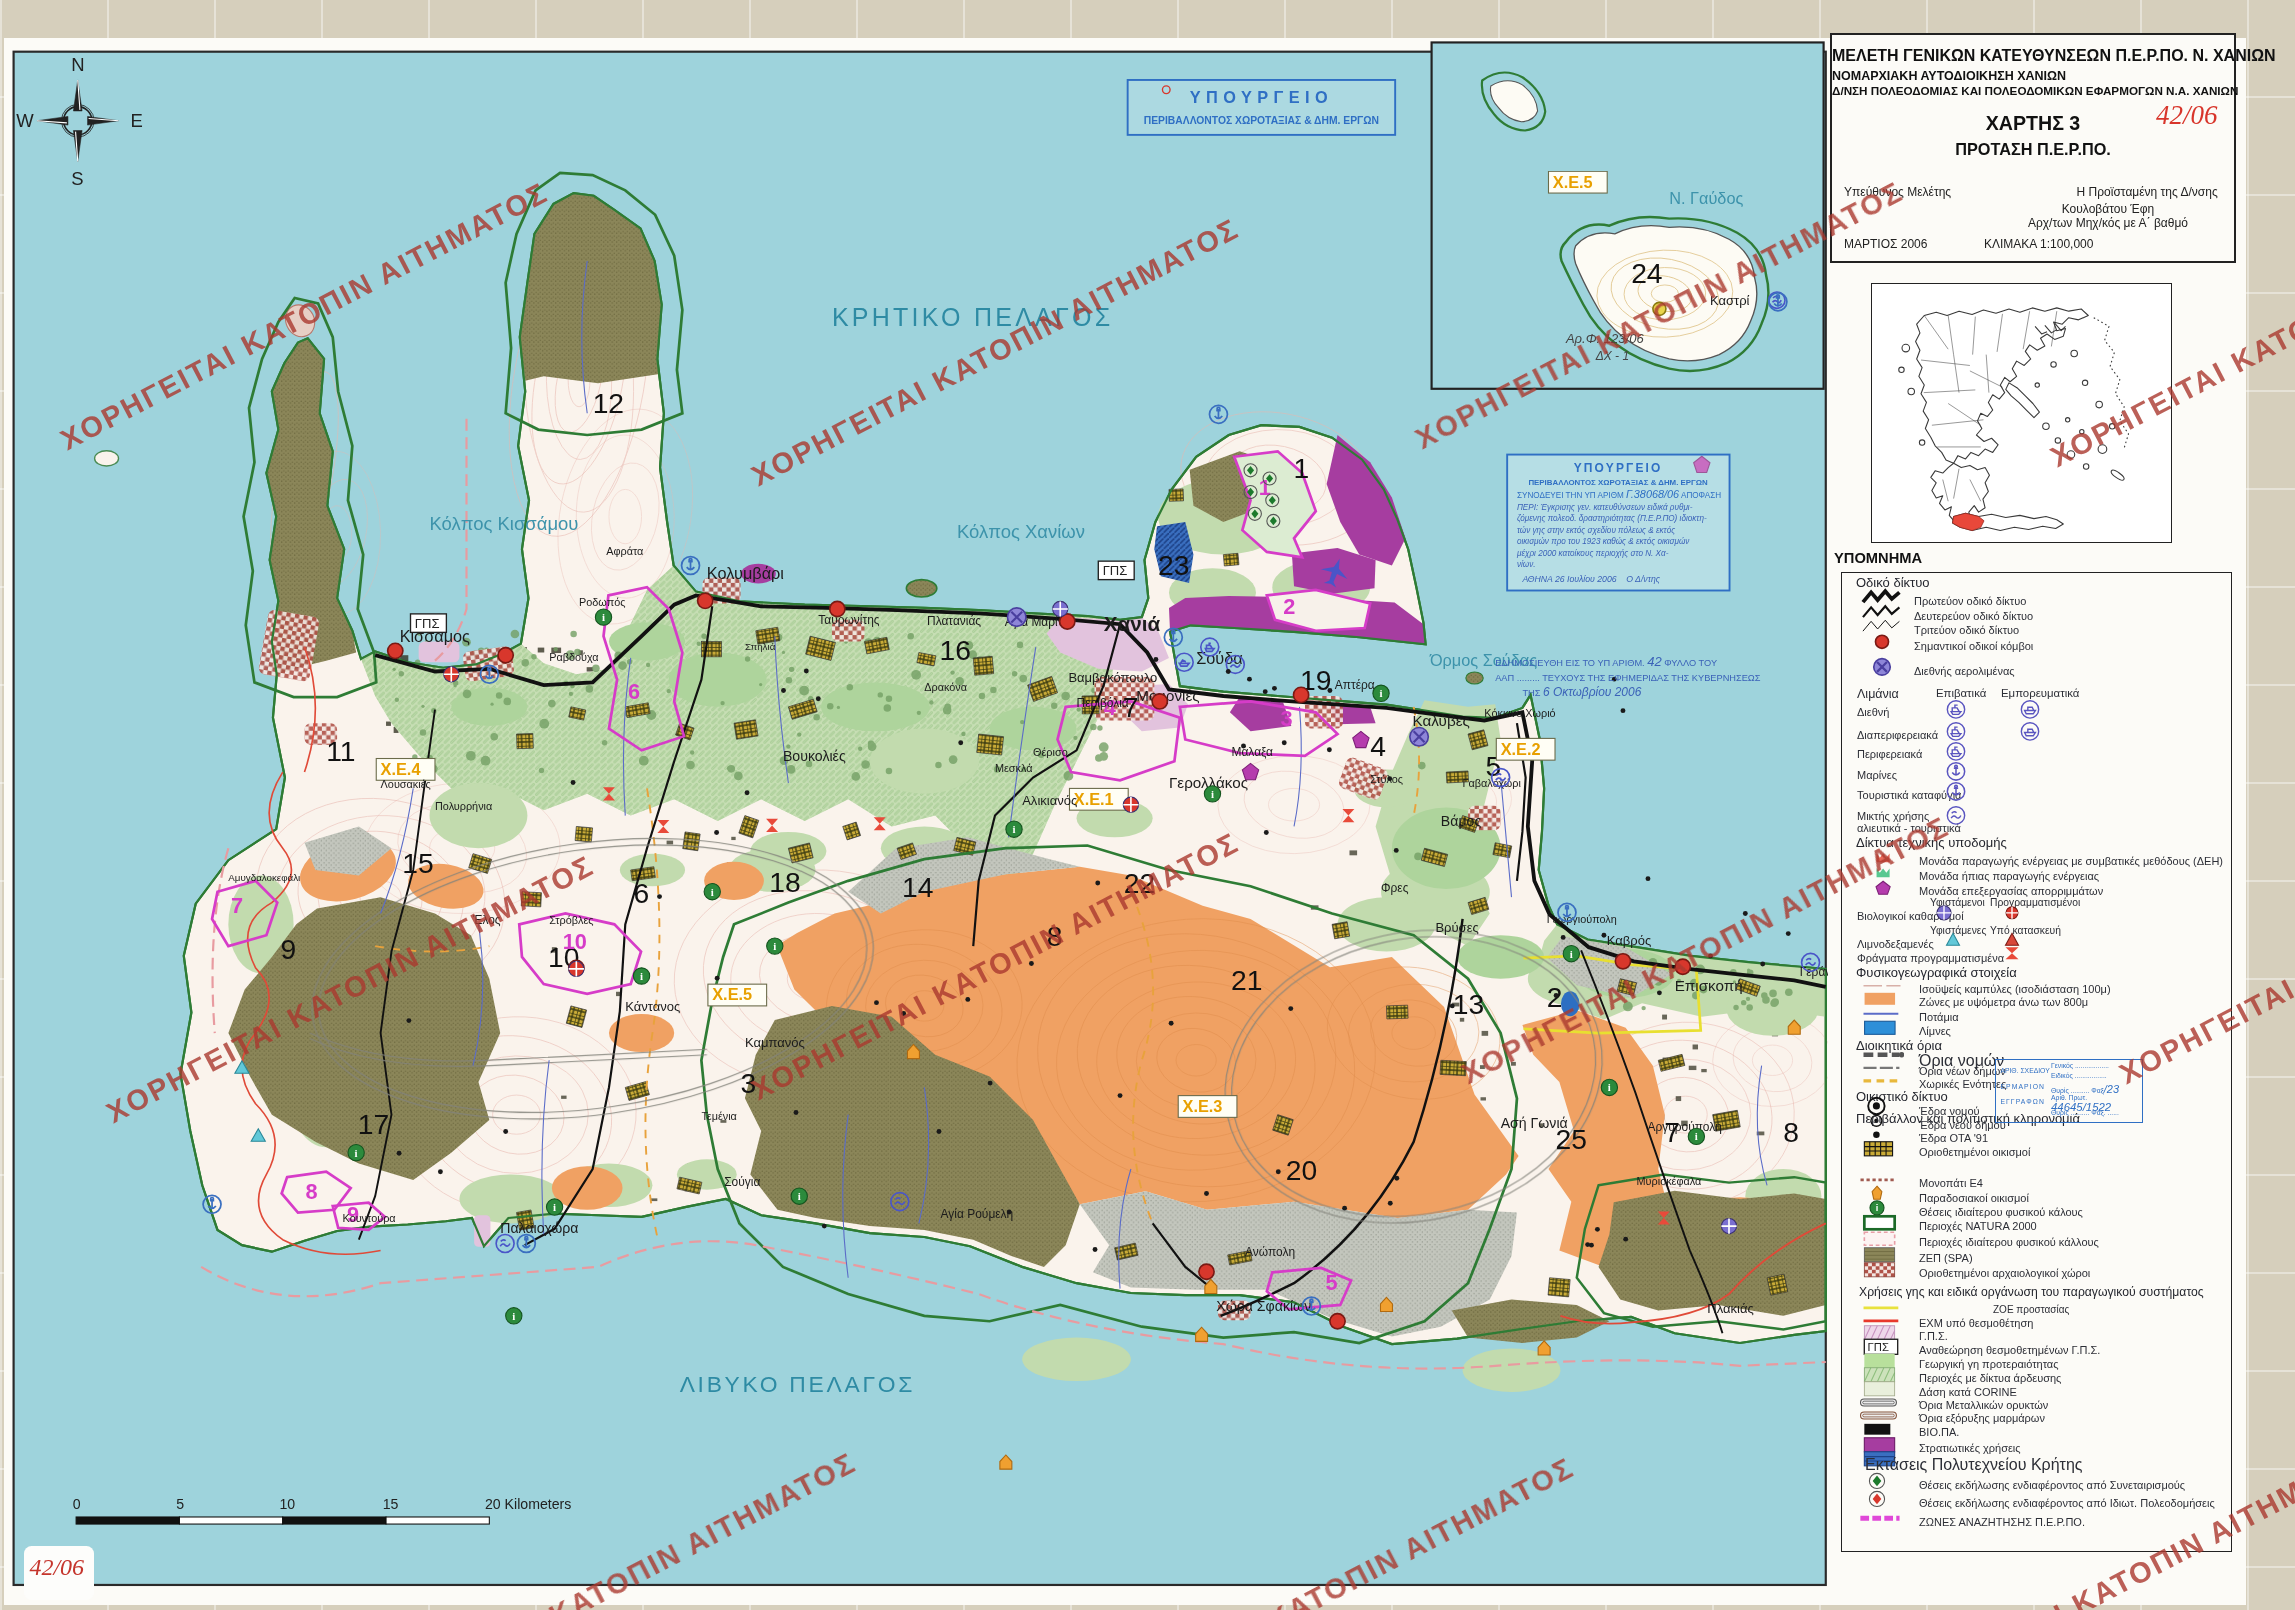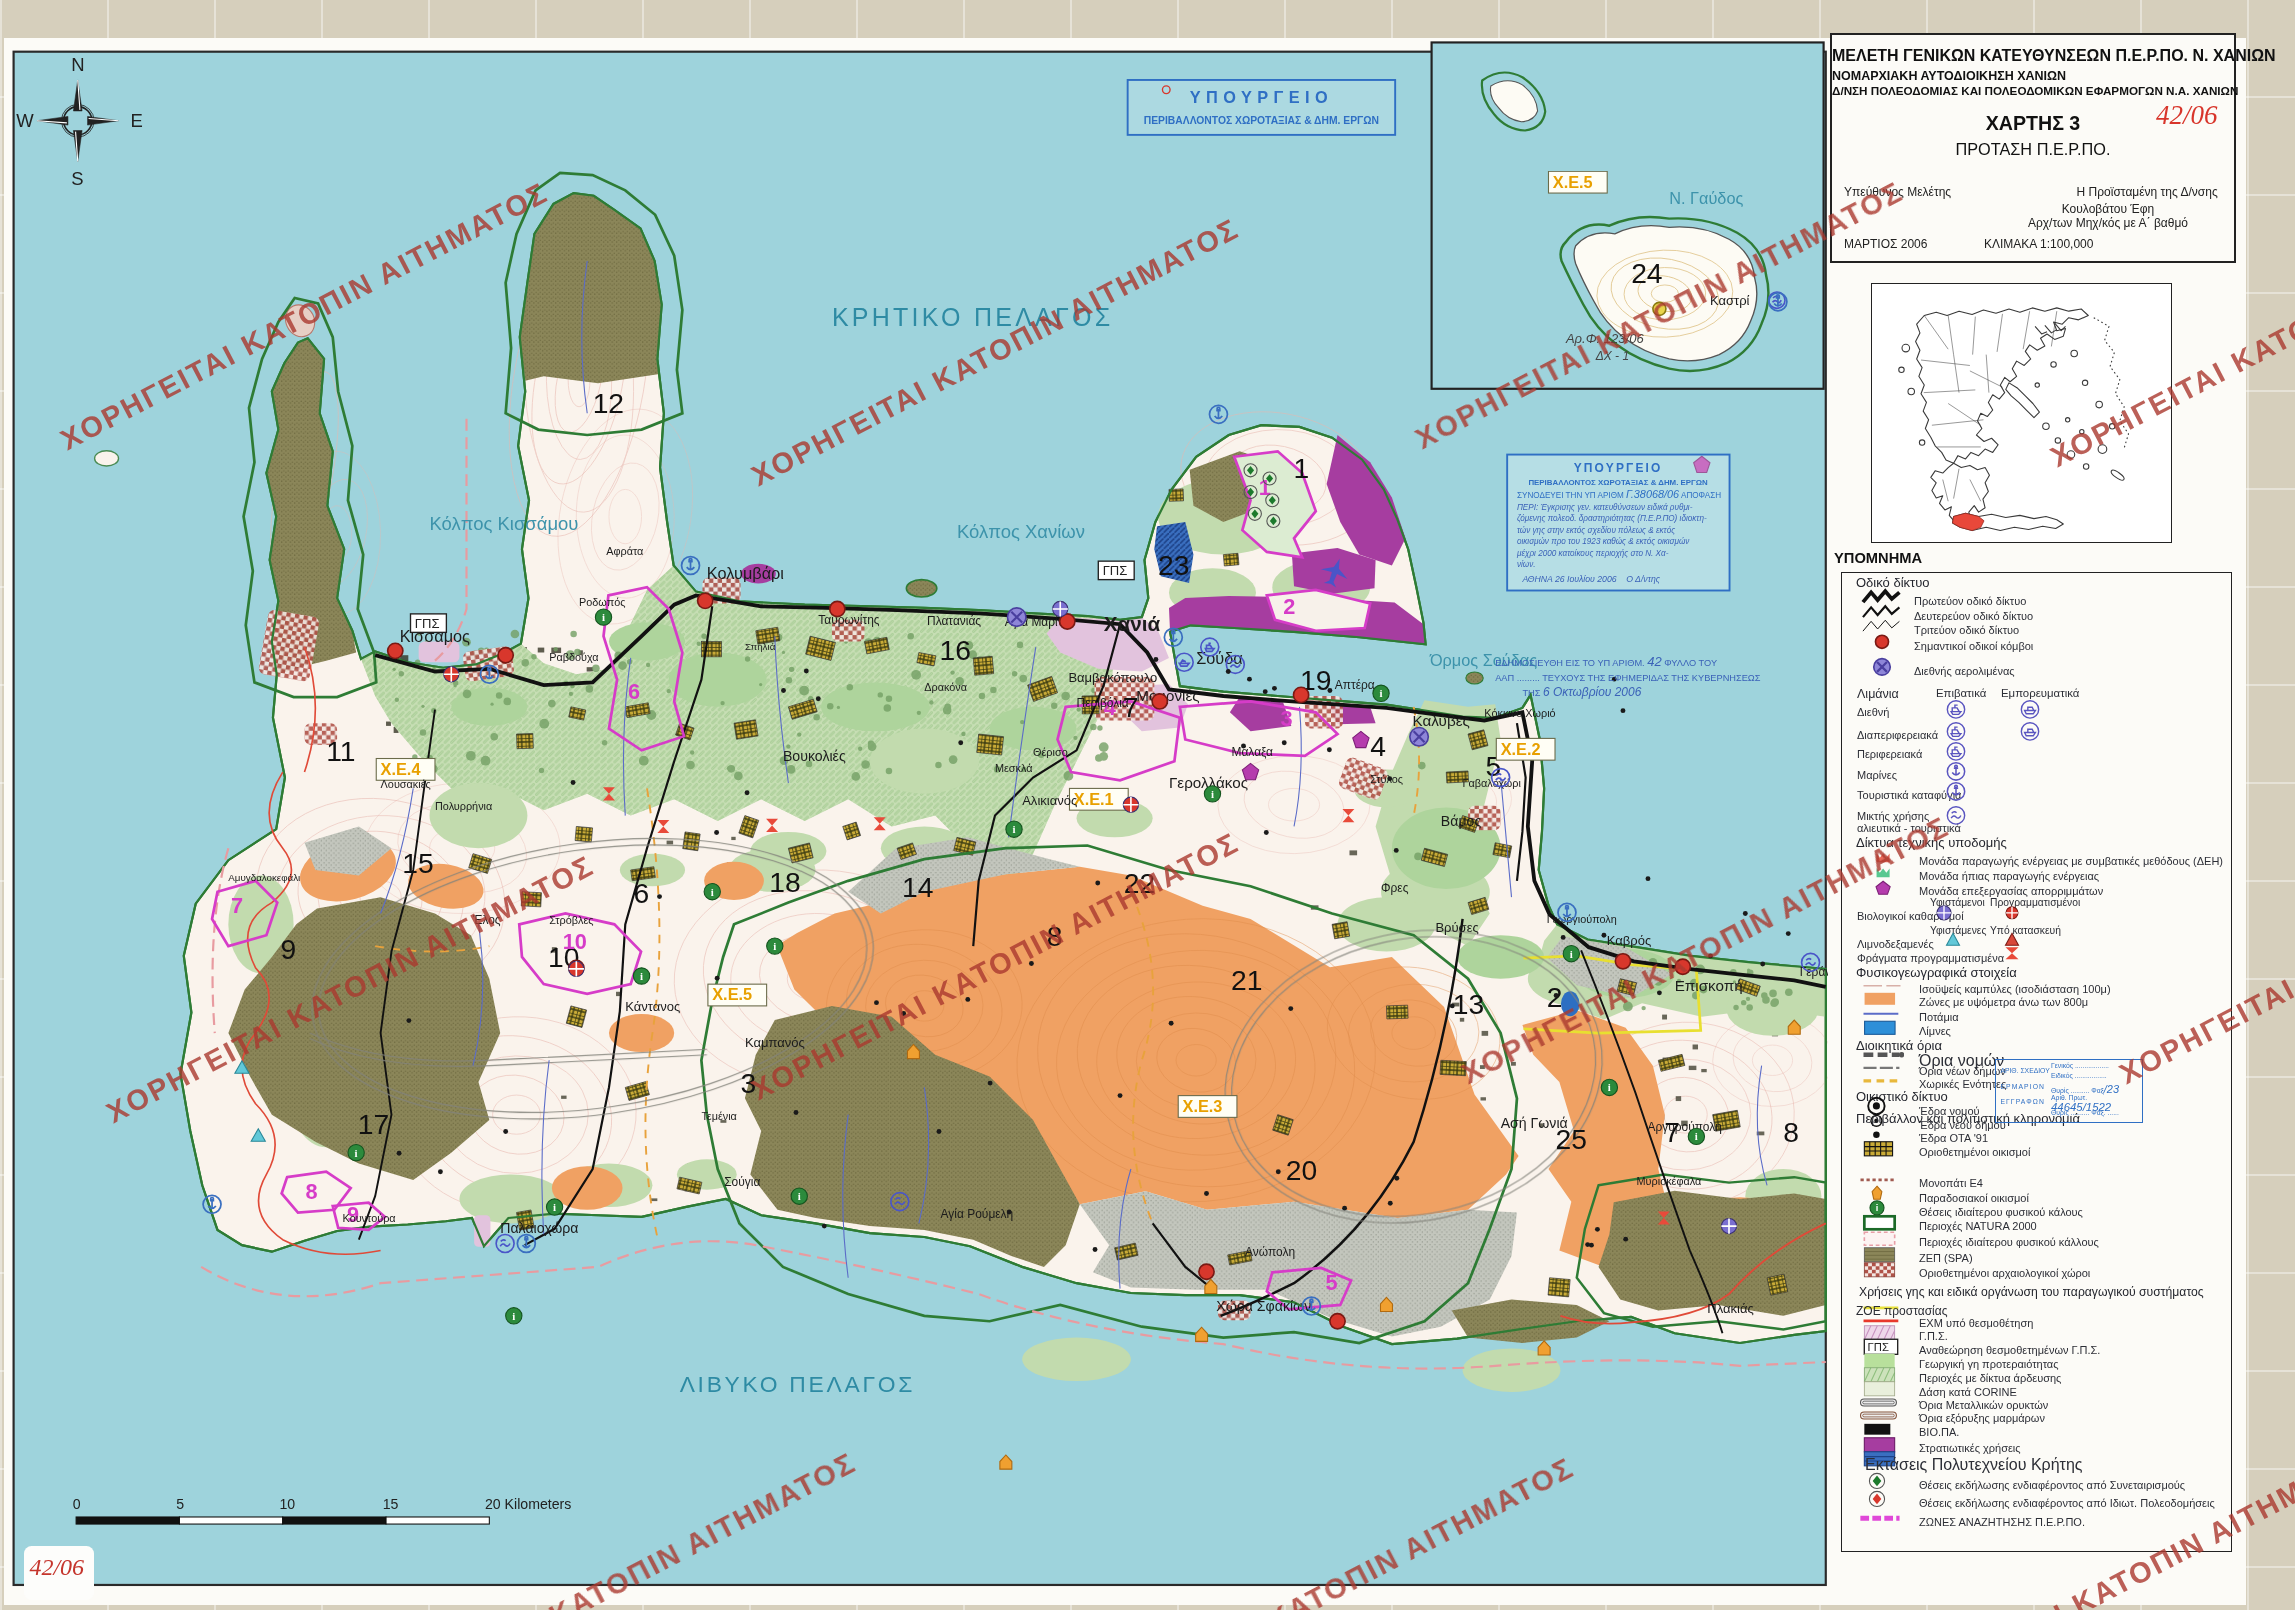--- a/index.html
+++ b/index.html
@@ -1282,21 +1282,21 @@
 <text x="2880" y="630" font-size="24" font-style="italic" fill="#444">Αρ.Φ. 123/06</text>
 <text x="2935" y="662" font-size="22" font-style="italic" fill="#444">ΔΧ - 1</text>
 </svg>
 <div class="abs" style="left:1828px;top:38px;width:418px;height:1567px;background:#fcfbf7;z-index:10"></div>
 
 <div class="abs" style="left:1830px;top:33px;width:402px;height:226px;border:2.2px solid #222;background:#fcfbf7;z-index:11">
 <div style="text-align:center;font-weight:bold;font-size:16px;margin-top:12px;color:#111;white-space:nowrap">ΜΕΛΕΤΗ ΓΕΝΙΚΩΝ ΚΑΤΕΥΘΥΝΣΕΩΝ Π.Ε.Ρ.ΠΟ. Ν. ΧΑΝΙΩΝ</div>
 <div style="text-align:left;font-weight:bold;font-size:12.5px;margin-top:4.4px;color:#111">ΝΟΜΑΡΧΙΑΚΗ ΑΥΤΟΔΙΟΙΚΗΣΗ ΧΑΝΙΩΝ</div>
 <div style="text-align:center;font-weight:bold;font-size:11.7px;margin-top:1.1px;color:#111;white-space:nowrap">Δ/ΝΣΗ ΠΟΛΕΟΔΟΜΙΑΣ ΚΑΙ ΠΟΛΕΟΔΟΜΙΚΩΝ ΕΦΑΡΜΟΓΩΝ Ν.Α. ΧΑΝΙΩΝ</div>
 <div style="text-align:center;font-weight:bold;font-size:19.6px;margin-top:15px;color:#111">ΧΑΡΤΗΣ 3</div>
-<div style="text-align:center;font-weight:normal;font-size:16.3px;margin-top:4.4px;color:#111">ΠΡΟΤΑΣΗ Π.Ε.Ρ.ΠΟ.</div>
+<div style="text-align:center;font-weight:bold;font-size:16.3px;margin-top:4.4px;color:#111">ΠΡΟΤΑΣΗ Π.Ε.Ρ.ΠΟ.</div>
 <div style="position:absolute;left:324px;top:65px;font-size:27px;color:#d8352b;font-style:italic;font-family:Liberation Serif,serif">42/06</div>
 <div style="position:absolute;left:12px;top:150px;font-size:12px;color:#222">Υπεύθυνος Μελέτης</div>
 <div style="position:absolute;right:16.3px;top:150px;font-size:12px;color:#222">Η Προϊσταμένη της Δ/νσης</div>
 <div style="position:absolute;right:46px;top:167px;font-size:12px;color:#222;text-align:center">Κουλοβάτου Έφη<br>Αρχ/των Μηχ/κός με Α΄ βαθμό</div>
 <div style="position:absolute;left:12px;top:202px;font-size:12px;color:#222">ΜΑΡΤΙΟΣ 2006</div>
 <div style="position:absolute;left:152px;top:202px;font-size:12px;color:#222">ΚΛΙΜΑΚΑ 1:100,000</div>
 </div>
 
 <div class="abs" style="left:1871px;top:283px;width:299px;height:258px;border:1.6px solid #222;background:#fff;z-index:11">
 <svg width="299" height="258" viewBox="0 0 550 475">
@@ -1576,21 +1576,21 @@
       <rect x="43" y="24.5" width="7" height="6.5"></rect>
       <rect x="57" y="24.5" width="7" height="6.5"></rect>
     </g>
     <rect x="8" y="5" width="56" height="26" fill="none" stroke="#884038" stroke-width="1.5"></rect>
   </svg>
 <div class="abs" style="left:1919px;top:1267px;font-size:11px;color:#2c2e36;z-index:12;white-space:nowrap">Οριοθετημένοι αρχαιολογικοί χώροι</div>
 <div class="abs" style="left:1859px;top:1285px;font-size:12.2px;color:#24262e;z-index:12;white-space:nowrap">Χρήσεις γης και ειδικά οργάνωση του παραγωγικού συστήματος</div>
 <svg class="abs" style="left:1860px;top:1298px;z-index:12" width="44" height="17.4" viewBox="0 0 80 32">
     <path d="M6,18 H70" stroke="#e8e23c" stroke-width="5"></path>
   </svg>
-<div class="abs" style="left:1856px;top:1304px;font-size:12px;color:#2c2e36;z-index:12;white-space:nowrap">ΖΟΕ προστασίας</div>
+<div class="abs" style="left:1993px;top:1304px;font-size:10px;color:#2c2e36;z-index:12;white-space:nowrap">ΖΟΕ προστασίας</div>
 <svg class="abs" style="left:1860px;top:1311px;z-index:12" width="44" height="17.4" viewBox="0 0 80 32">
     <path d="M6,18 H70" stroke="#e8392c" stroke-width="5"></path>
   </svg>
 <div class="abs" style="left:1919px;top:1317px;font-size:11px;color:#2c2e36;z-index:12;white-space:nowrap">ΕΧΜ υπό θεσμοθέτηση</div>
 <svg class="abs" style="left:1860px;top:1323px;z-index:12" width="39" height="19.6" viewBox="0 0 72 36">
     <rect x="8" y="5" width="56" height="26" fill="#eed7ea" stroke="#b888b0" stroke-width="1.5"></rect>
     <path d="M8,31 L20,5 M20,31 L32,5 M32,31 L44,5 M44,31 L56,5 M56,31 L64,14" stroke="#c893c0" stroke-width="2"></path>
   </svg>
 <div class="abs" style="left:1919px;top:1330px;font-size:11px;color:#2c2e36;z-index:12;white-space:nowrap">Γ.Π.Σ.</div>
 <svg class="abs" style="left:1860px;top:1337px;z-index:12" width="42" height="19.6" viewBox="0 0 78 36">

